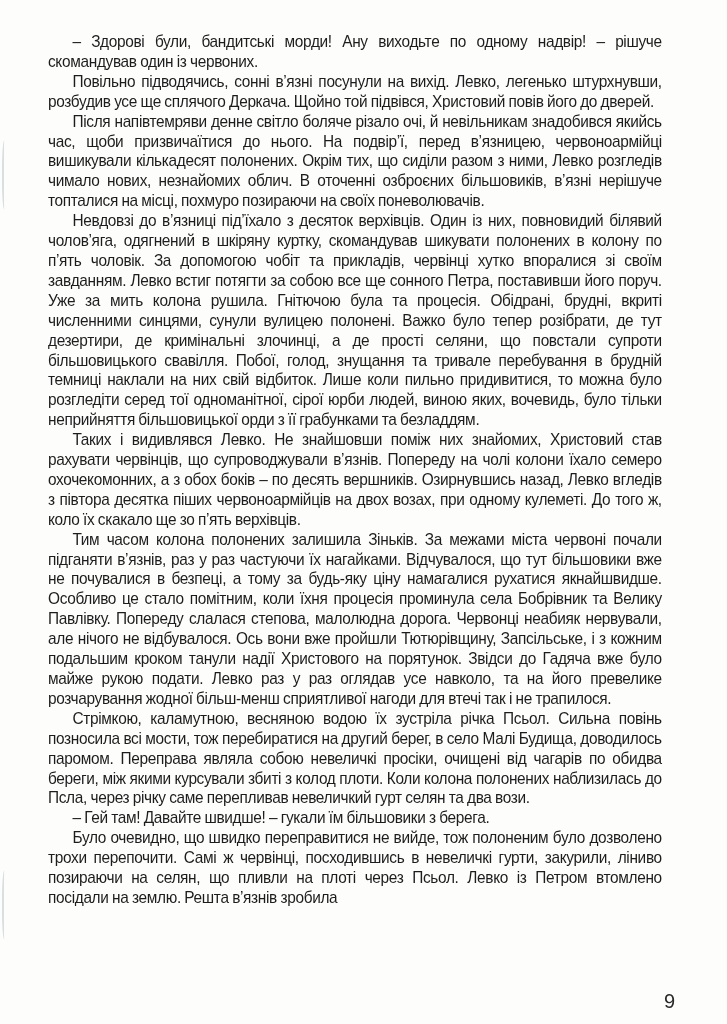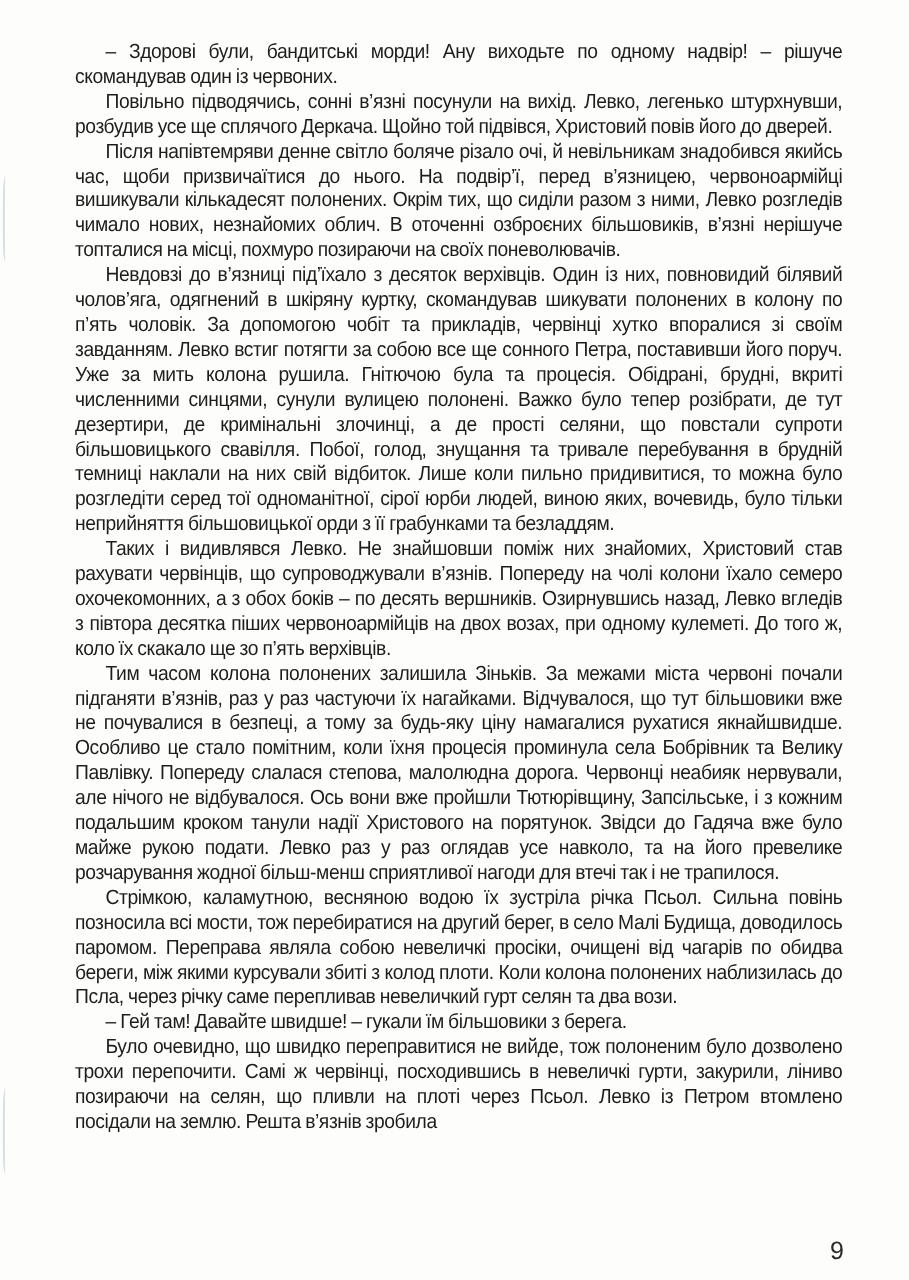--- a/index.html
+++ b/index.html
@@ -10,21 +10,21 @@
       width: 727px;
       height: 1024px;
       background: #fdfdfb;
       position: relative;
       overflow: hidden;
       font-family: "Liberation Sans Narrow", "Liberation Sans", sans-serif;
       color: #1d1d1d;
     }
     .page {
       position: absolute;
-      left: 60px;
+      left: 48px;
       top: 32px;
       width: 614px;
     }
     .para {
       margin: 0;
       font-size: 16.4px;
       line-height: 19.9px;
       text-align: justify;
       text-indent: 26px;
       letter-spacing: -0.35px;

